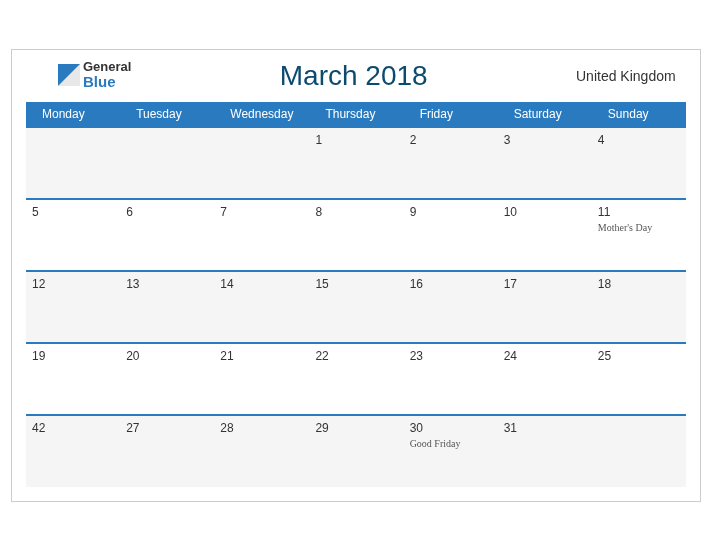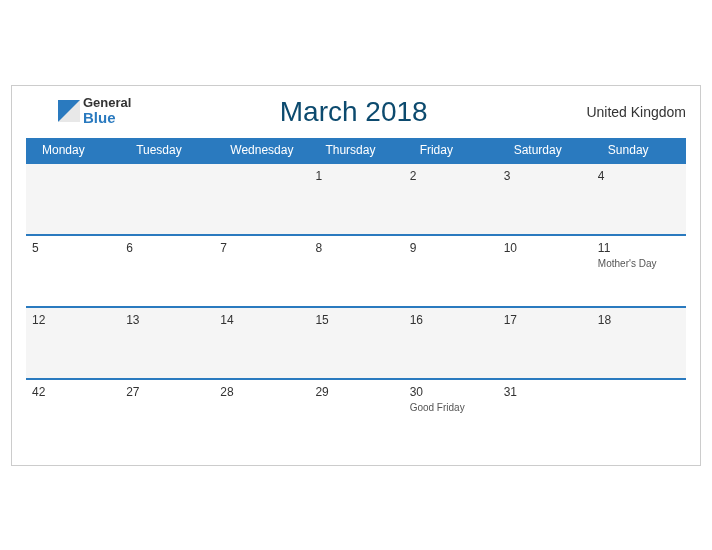--- a/index.html
+++ b/index.html
@@ -56,21 +56,20 @@
     .calendar-title {
       font-size: 28px;
       font-weight: normal;
       color: #0c4a6e;
       text-align: center;
       flex: 1;
     }
     .calendar-country {
       font-size: 14px;
       color: #333;
-      text-align: right;
       min-width: 110px;
     }
     .calendar-grid {
       width: 100%;
       border-collapse: collapse;
     }
     .calendar-grid thead tr th {
       background: #2a7abf;
       color: #fff;
       font-size: 12px;
@@ -100,20 +99,21 @@
     .day-number {
       display: block;
       font-size: 12px;
       color: #333;
       margin-bottom: 3px;
     }
     .day-event {
       display: block;
       font-size: 10px;
       color: #555;
+      font-family: Liberation Serif, serif;
     }
   </style>
 </head>
 <body>
 
 <div class="calendar-wrapper">
   <div class="calendar-header">
 
     <div class="logo">
       <svg class="logo-flag" viewBox="0 0 22 22" xmlns="http://www.w3.org/2000/svg">
@@ -203,20 +203,43 @@
           </td>
           <td>
             <span class="day-number">17</span>
           </td>
           <td>
             <span class="day-number">18</span>
           </td>
         </tr>
         <tr>
           <td>
+            <span class="day-number">19</span>
+          </td>
+          <td>
+            <span class="day-number">20</span>
+          </td>
+          <td>
+            <span class="day-number">21</span>
+          </td>
+          <td>
+            <span class="day-number">22</span>
+          </td>
+          <td>
+            <span class="day-number">23</span>
+          </td>
+          <td>
+            <span class="day-number">24</span>
+          </td>
+          <td>
+            <span class="day-number">25</span>
+          </td>
+        </tr>
+        <tr>
+          <td>
             <span class="day-number">42</span>
           </td>
           <td>
             <span class="day-number">27</span>
           </td>
           <td>
             <span class="day-number">28</span>
           </td>
           <td>
             <span class="day-number">29</span>

